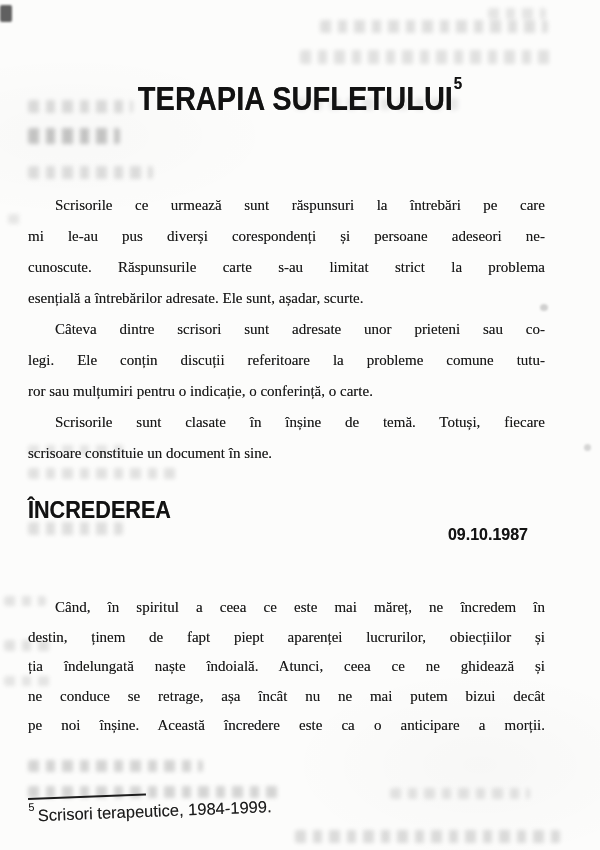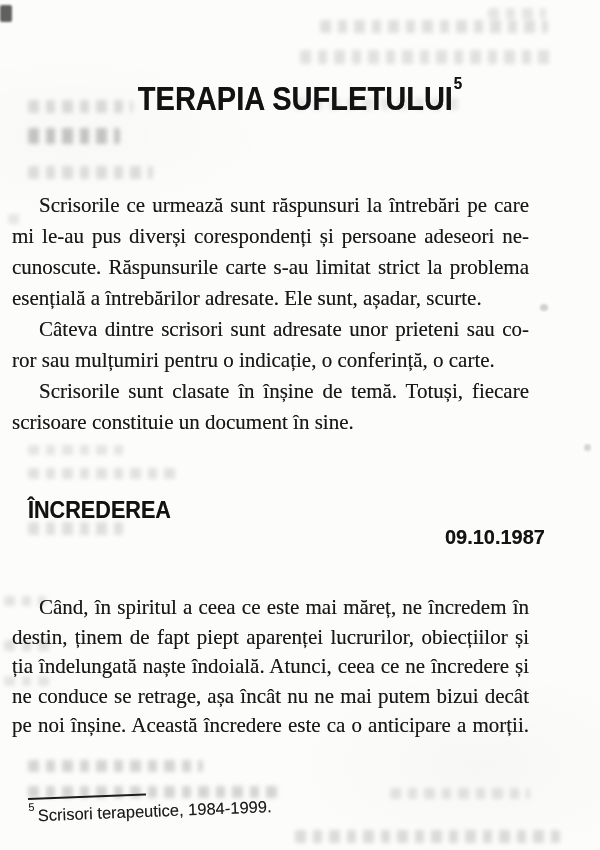--- a/index.html
+++ b/index.html
@@ -34,22 +34,22 @@
     white-space: nowrap;
   }
   .title sup {
     font-size: 0.52em;
     position: relative; top: -0.52em;
     margin-left: 1px;
   }
 
   
   .textblock {
-    position: absolute; left: 12px; width: 517px;
-    font-size: 21px;
+    position: absolute; left: 28px; width: 517px;
+    font-size: 15px;
     text-shadow: 0 0 0.4px rgba(20,20,20,0.5);
   }
   .block-intro { top: 190px; }
   .block-intro .ln { line-height: 31px; }
   .block-letter { top: 561px; margin-top: 32px; }
   .block-letter .ln { line-height: 29.5px; }
   .ln {
     text-align: justify;
     text-align-last: justify;
     white-space: nowrap;
@@ -66,24 +66,24 @@
     line-height: 1.2;
     color: #121212;
     transform: scaleX(0.94);
     transform-origin: left center;
     text-shadow: 0 0 0.5px rgba(0,0,0,0.5);
     white-space: nowrap;
   }
 
   
   .date {
-    position: absolute; right: 55px; top: 526px;
+    position: absolute; right: 72px; top: 526px;
     font-family: "Liberation Sans", "DejaVu Sans", sans-serif;
     font-weight: bold;
-    font-size: 20px;
+    font-size: 16px;
     color: #141414;
     text-shadow: 0 0 0.5px rgba(0,0,0,0.5);
   }
 
   
   .footnote-block {
     position: absolute; left: 28px; top: 798px; width: 420px;
     transform: rotate(-2.2deg);
     transform-origin: left top;
   }
@@ -158,33 +158,34 @@
   <div class="dot-mark" style="left:584px; top:444px; width:7px; height:7px; opacity:.4;"></div>
 
   <h1 class="title"><span>TERAPIA SUFLETULUI</span><sup>5</sup></h1>
 
   <div class="textblock block-intro">
     <div class="ln first">Scrisorile ce urmează sunt răspunsuri la întrebări pe care</div>
     <div class="ln">mi le-au pus diverși corespondenți și persoane adeseori ne-</div>
     <div class="ln">cunoscute. Răspunsurile carte s-au limitat strict la problema</div>
     <div class="ln end">esențială a întrebărilor adresate. Ele sunt, așadar, scurte.</div>
     <div class="ln first">Câteva dintre scrisori sunt adresate unor prieteni sau co-</div>
+    <div class="ln">legi. Ele conțin discuții referitoare la probleme comune tutu-</div>
     <div class="ln end">ror sau mulțumiri pentru o indicație, o conferință, o carte.</div>
     <div class="ln first">Scrisorile sunt clasate în înșine de temă. Totuși, fiecare</div>
     <div class="ln end">scrisoare constituie un document în sine.</div>
   </div>
 
   <h2 class="heading">ÎNCREDEREA</h2>
 
   <div class="date">09.10.1987</div>
 
   <div class="textblock block-letter">
     <div class="ln first">Când, în spiritul a ceea ce este mai măreț, ne încredem în</div>
     <div class="ln">destin, ținem de fapt piept aparenței lucrurilor, obiecțiilor și</div>
-    <div class="ln">ția îndelungată naște îndoială. Atunci, ceea ce ne încredere și</div>
+    <div class="ln">ția îndelungată naște îndoială. Atunci, ceea ce ne ghidează și</div>
     <div class="ln">ne conduce se retrage, așa încât nu ne mai putem bizui decât</div>
     <div class="ln">pe noi înșine. Această încredere este ca o anticipare a morții.</div>
   </div>
 
   <div class="footnote-block">
     <div class="footnote-rule"></div>
     <div class="footnote-text"><sup>5</sup><span>Scrisori terapeutice</span><span>, 1984-1999.</span></div>
   </div>
 
 </div>

